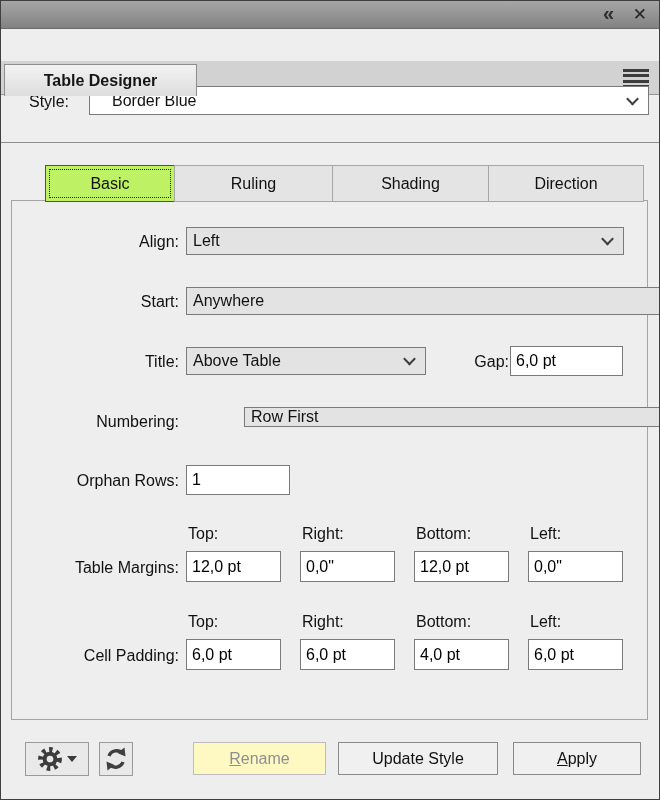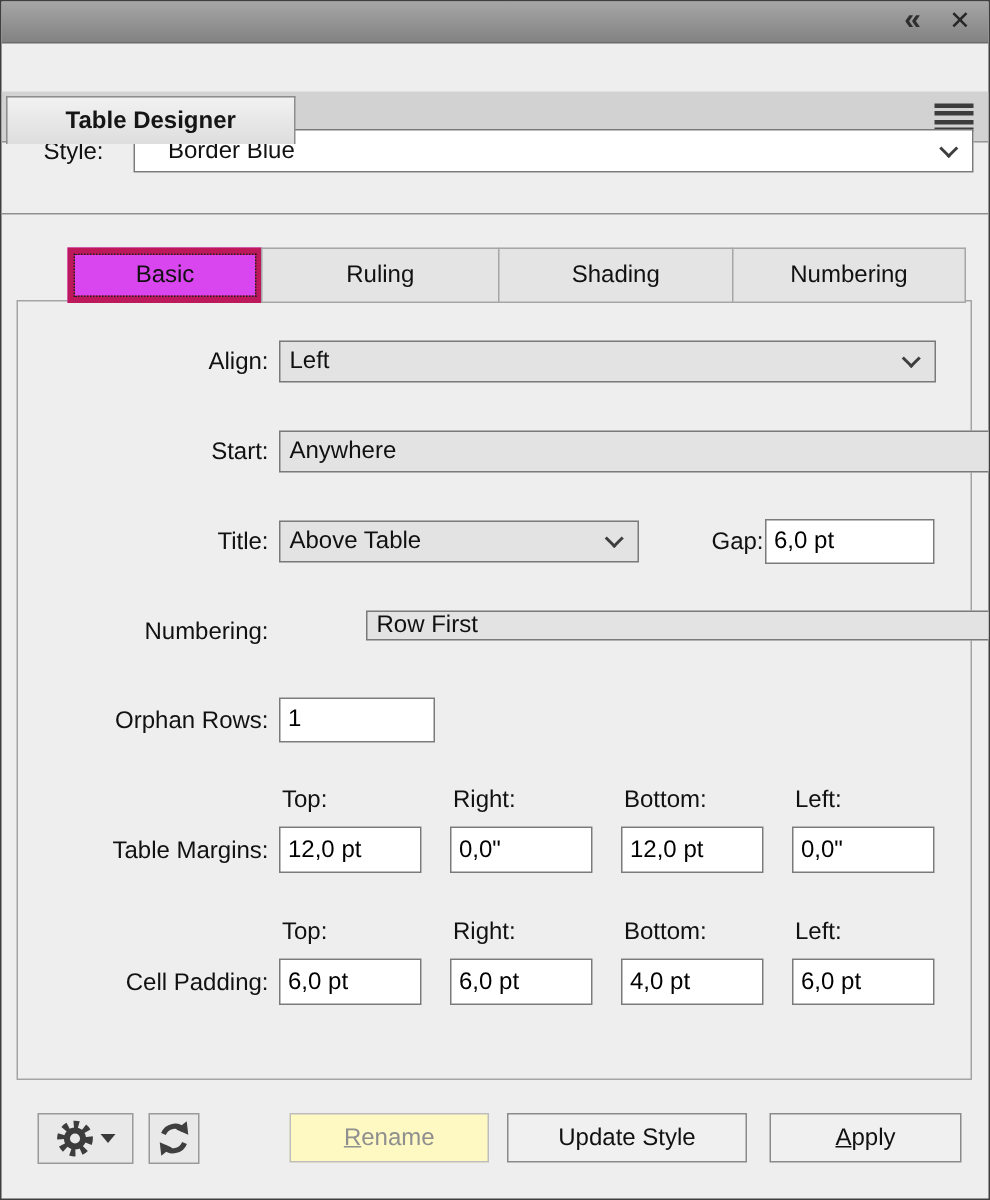--- a/index.html
+++ b/index.html
@@ -71,21 +71,21 @@
     position:absolute; left:10px; top:199px; width:637px; height:520px;
     border:1px solid #a4a4a4;
   }
   .tab{
     position:absolute; top:164px; height:37px; z-index:2;
     display:flex; align-items:center; justify-content:center;
     font-size:16px; color:#111; background:#e4e4e4;
     border:1px solid #a6a6a6; cursor:default;
   }
   .tab.active{
-    background:#d946ef; border:5px solid #be185d;
+    background:#bef264; border:1px solid #be185d;
     outline:1px dotted #222; outline-offset:-5px;
   }
 
   
   .btn{
     position:absolute; height:33px; background:#f0f0f0;
     border:1px solid #8a8a8a; font-size:16px; color:#111;
     display:flex; align-items:center; justify-content:center; cursor:default;
   }
   .btn.disabled{ background:#fef9c3; border-color:#bdbdbd; color:#8f8f8f; }
@@ -126,21 +126,21 @@
     <span class="chev"></span>
   </div>
 
   <div class="separator"></div>
 
   <div class="frame"></div>
 
   <div class="tab active" style="left:44px; width:130px;">Basic</div>
   <div class="tab" style="left:173px; width:159px;">Ruling</div>
   <div class="tab" style="left:331px; width:157px;">Shading</div>
-  <div class="tab" style="left:487px; width:156px;">Numbering</div>
+  <div class="tab" style="left:487px; width:156px;">Direction</div>
 
   <span class="label" style="left:30px; top:232px; width:148px; text-align:right;">Align:</span>
   <div class="combo" style="left:185px; top:226px; width:438px; height:28px;">
     <span>Left</span>
     <span class="chev"></span>
   </div>
 
   <span class="label" style="left:30px; top:292px; width:148px; text-align:right;">Start:</span>
   <div class="combo" style="left:185px; top:286px; width:516px; height:28px;">
     <span>Anywhere</span>

